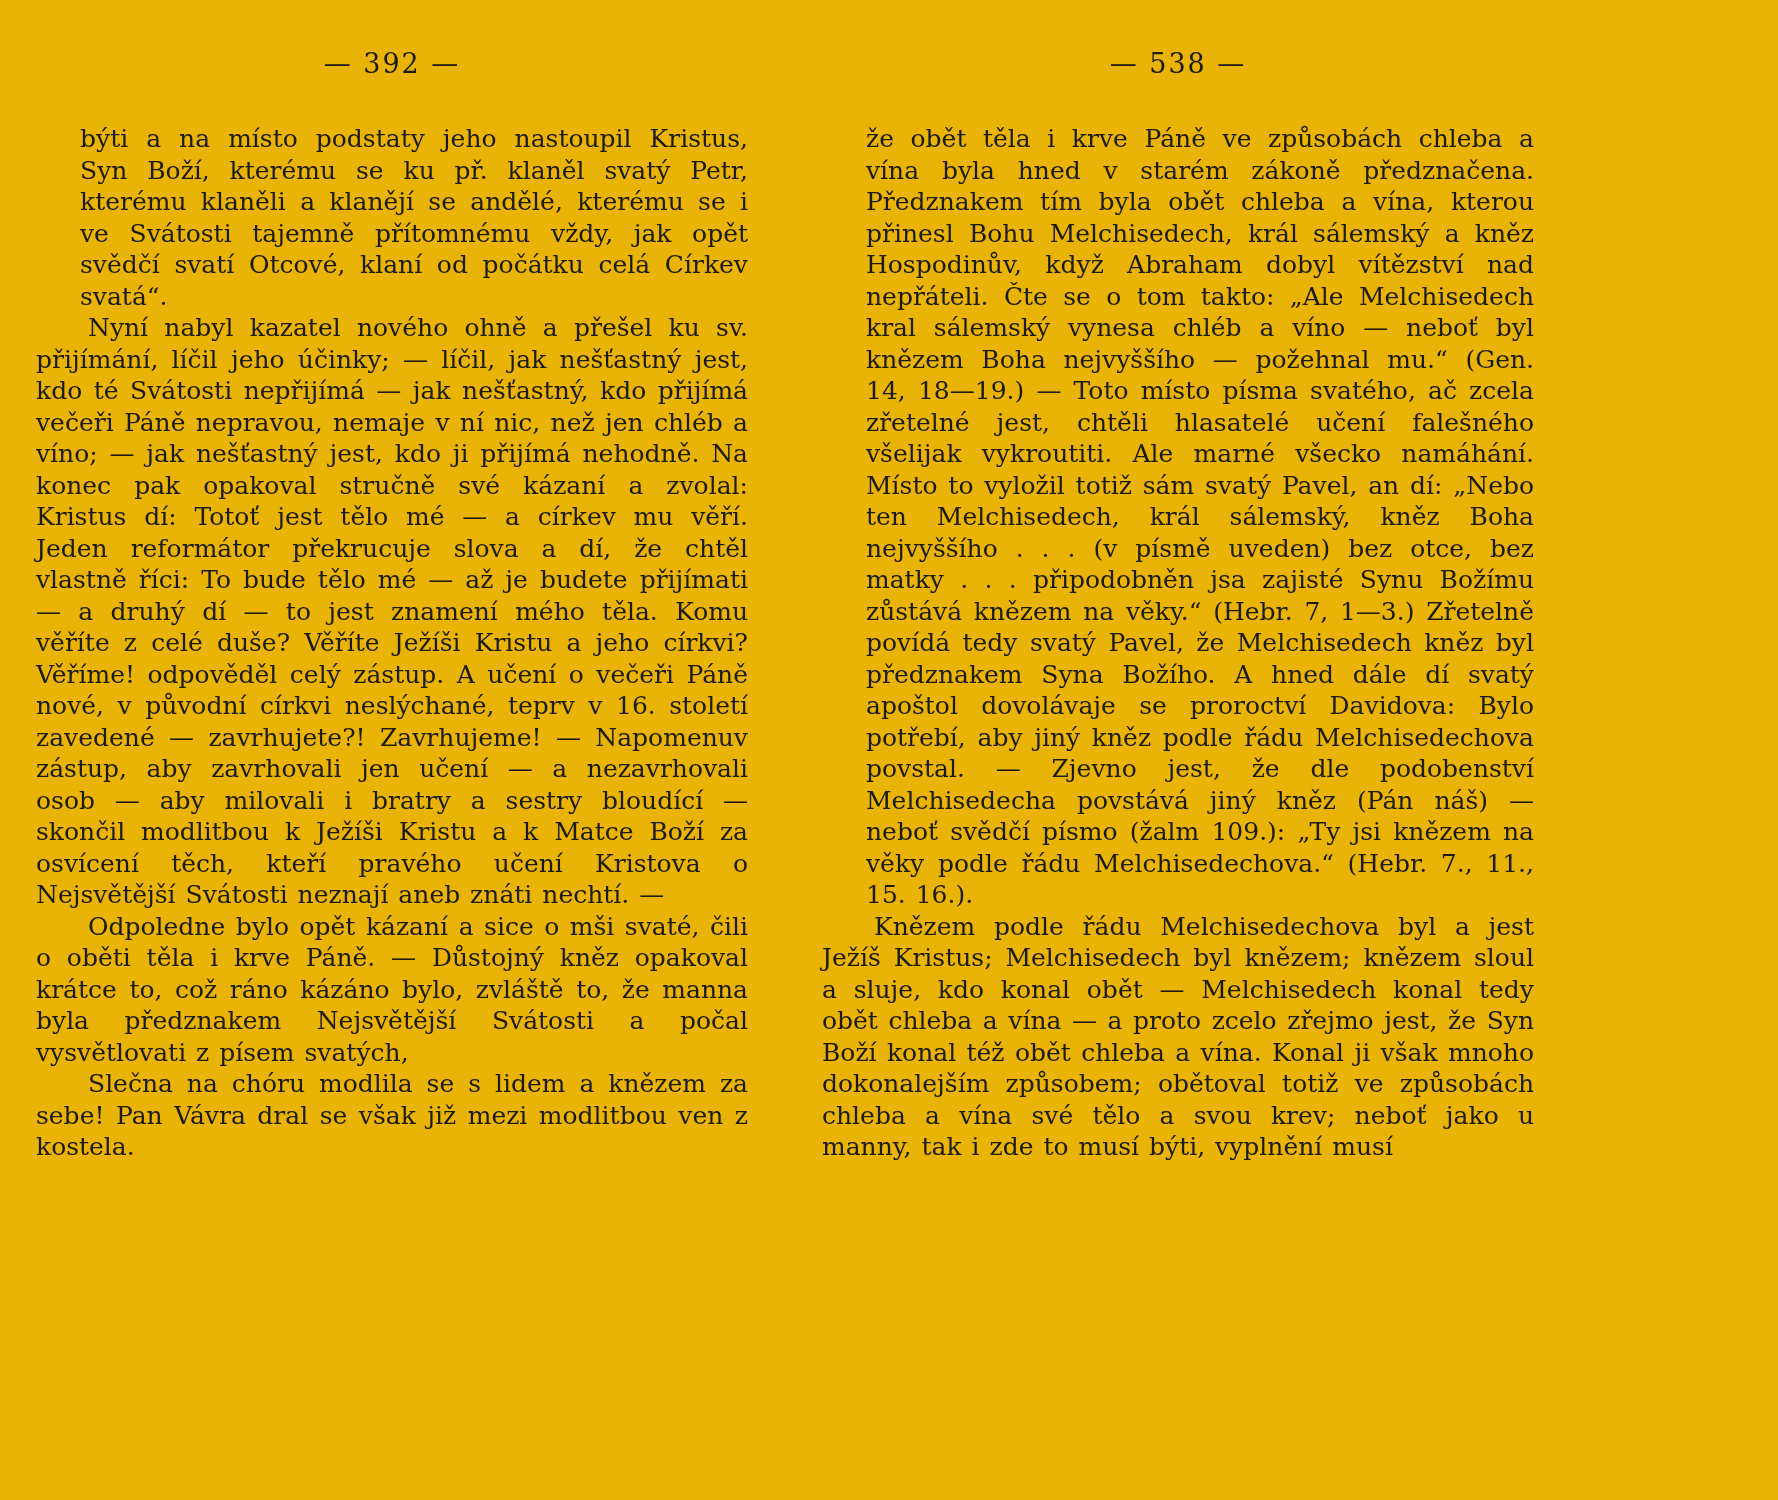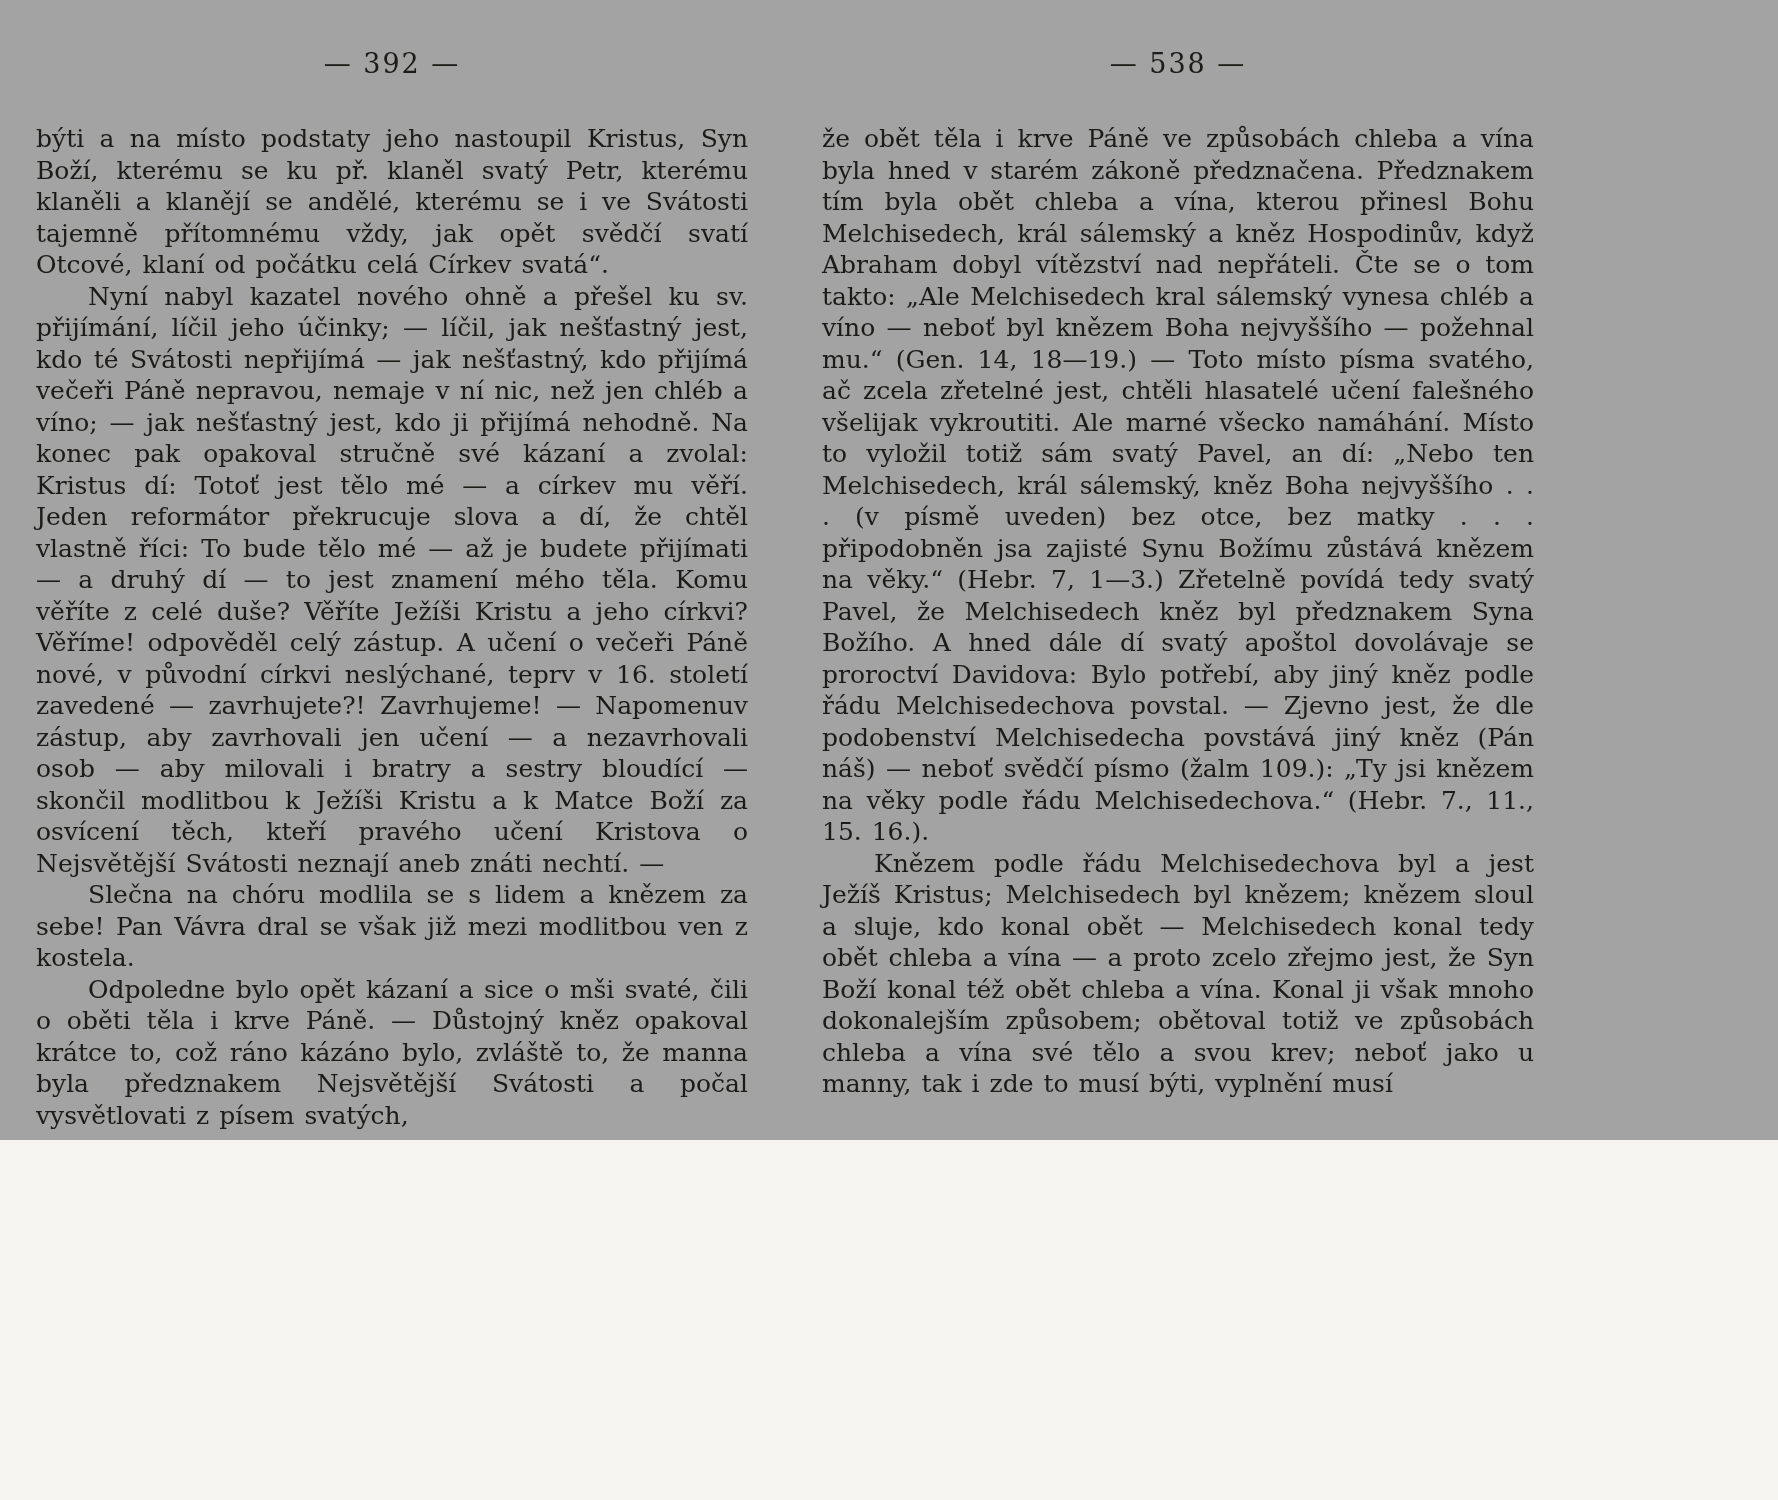--- a/index.html
+++ b/index.html
@@ -3,22 +3,22 @@
 <meta charset="utf-8">
 <style>
   html, body {
     margin: 0;
     padding: 0;
     background: #f6f5f1;
   }
   #scan-page {
     position: relative;
     width: 1778px;
-    height: 1140px;
-    background: #a3a3a3;
+    height: 1500px;
+    background: #eab308;
     overflow: hidden;
     font-family: "DejaVu Serif", "Liberation Serif", serif;
     color: #1c1b18;
   }
   .page {
     position: absolute;
     top: 48px;
     width: 712px;
   }
   .page.left  { left: 36px;  }
@@ -34,34 +34,35 @@
     margin: 0;
     font-size: 25px;
     line-height: 31.5px;
     text-align: justify;
     text-indent: 52px;
     word-spacing: 2px;
     hyphens: none;
   }
   .body-text p.continuation {
     text-indent: 0;
+    margin-left: 44px;
   }
 </style>
 </head>
 <body>
 
 <div id="scan-page">
 
   <div class="page left">
     <div class="page-number">— 392 —</div>
     <div class="body-text">
       <p class="continuation">býti a na místo podstaty jeho nastoupil Kristus, Syn Boží, kterému se ku př. klaněl svatý Petr, kterému klaněli a klanějí se andělé, kterému se i ve Svátosti tajemně přítomnému vždy, jak opět svědčí svatí Otcové, klaní od počátku celá Církev svatá“.</p>
       <p>Nyní nabyl kazatel nového ohně a přešel ku sv. přijímání, líčil jeho účinky; — líčil, jak nešťastný jest, kdo té Svátosti nepřijímá — jak nešťastný, kdo přijímá večeři Páně nepravou, nemaje v ní nic, než jen chléb a víno; — jak nešťastný jest, kdo ji přijímá nehodně. Na konec pak opakoval stručně své kázaní a zvolal: Kristus dí: Totoť jest tělo mé — a církev mu věří. Jeden reformátor překrucuje slova a dí, že chtěl vlastně říci: To bude tělo mé — až je budete přijímati — a druhý dí — to jest znamení mého těla. Komu věříte z celé duše? Věříte Ježíši Kristu a jeho církvi? Věříme! odpověděl celý zástup. A učení o večeři Páně nové, v původní církvi neslýchané, teprv v 16. století zavedené — zavrhujete?! Zavrhujeme! — Napomenuv zástup, aby zavrhovali jen učení — a nezavrhovali osob — aby milovali i bratry a sestry bloudící — skončil modlitbou k Ježíši Kristu a k Matce Boží za osvícení těch, kteří pravého učení Kristova o Nejsvětější Svátosti neznají aneb znáti nechtí. —</p>
+      <p>Odpoledne bylo opět kázaní a sice o mši svaté, čili o oběti těla i krve Páně. — Důstojný kněz opakoval krátce to, což ráno kázáno bylo, zvláště to, že manna byla předznakem Nejsvětější Svátosti a počal vysvětlovati z písem svatých,</p>
       <p>Slečna na chóru modlila se s lidem a knězem za sebe! Pan Vávra dral se však již mezi modlitbou ven z kostela.</p>
-      <p>Odpoledne bylo opět kázaní a sice o mši svaté, čili o oběti těla i krve Páně. — Důstojný kněz opakoval krátce to, což ráno kázáno bylo, zvláště to, že manna byla předznakem Nejsvětější Svátosti a počal vysvětlovati z písem svatých,</p>
     </div>
   </div>
 
   <div class="page right">
     <div class="page-number">— 538 —</div>
     <div class="body-text">
       <p class="continuation">že obět těla i krve Páně ve způsobách chleba a vína byla hned v starém zákoně předznačena. Předznakem tím byla obět chleba a vína, kterou přinesl Bohu Melchisedech, král sálemský a kněz Hospodinův, když Abraham dobyl vítězství nad nepřáteli. Čte se o tom takto: „Ale Melchisedech kral sálemský vynesa chléb a víno — neboť byl knězem Boha nejvyššího — požehnal mu.“ (Gen. 14, 18—19.) — Toto místo písma svatého, ač zcela zřetelné jest, chtěli hlasatelé učení falešného všelijak vykroutiti. Ale marné všecko namáhání. Místo to vyložil totiž sám svatý Pavel, an dí: „Nebo ten Melchisedech, král sálemský, kněz Boha nejvyššího . . . (v písmě uveden) bez otce, bez matky . . . připodobněn jsa zajisté Synu Božímu zůstává knězem na věky.“ (Hebr. 7, 1—3.) Zřetelně povídá tedy svatý Pavel, že Melchisedech kněz byl předznakem Syna Božího. A hned dále dí svatý apoštol dovolávaje se proroctví Davidova: Bylo potřebí, aby jiný kněz podle řádu Melchisedechova povstal. — Zjevno jest, že dle podobenství Melchisedecha povstává jiný kněz (Pán náš) — neboť svědčí písmo (žalm 109.): „Ty jsi knězem na věky podle řádu Melchisedechova.“ (Hebr. 7., 11., 15. 16.).</p>
       <p>Knězem podle řádu Melchisedechova byl a jest Ježíš Kristus; Melchisedech byl knězem; knězem sloul a sluje, kdo konal obět — Melchisedech konal tedy obět chleba a vína — a proto zcelo zřejmo jest, že Syn Boží konal též obět chleba a vína. Konal ji však mnoho dokonalejším způsobem; obětoval totiž ve způsobách chleba a vína své tělo a svou krev; neboť jako u manny, tak i zde to musí býti, vyplnění musí</p>
     </div>
   </div>

